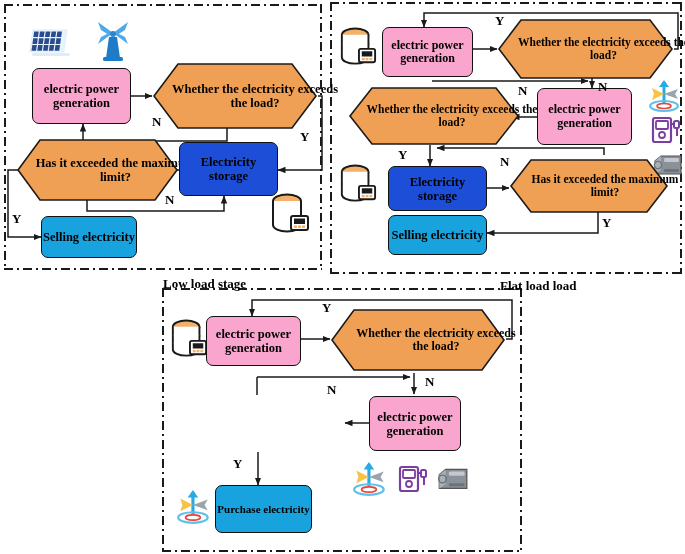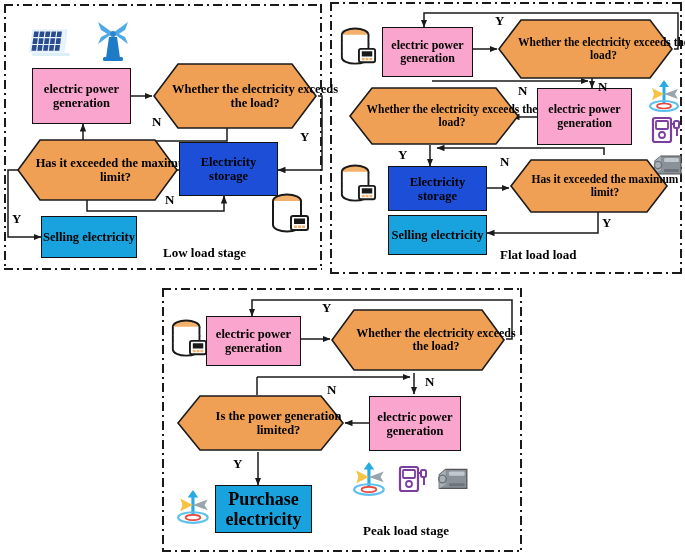--- a/index.html
+++ b/index.html
@@ -15,36 +15,36 @@
       repeating-linear-gradient(to right,#1a1a1a 0 9px,transparent 9px 13px,#1a1a1a 13px 15px,transparent 15px 19px),
       repeating-linear-gradient(to bottom,#1a1a1a 0 9px,transparent 9px 13px,#1a1a1a 13px 15px,transparent 15px 19px),
       repeating-linear-gradient(to bottom,#1a1a1a 0 9px,transparent 9px 13px,#1a1a1a 13px 15px,transparent 15px 19px);
     background-size:100% 2px,100% 2px,2px 100%,2px 100%;
     background-position:0 0,0 100%,0 0,100% 0;
     background-repeat:no-repeat;
   }
 
   .node{position:absolute;box-sizing:border-box;display:flex;align-items:center;
         justify-content:center;text-align:center;line-height:1.12;color:#000;
-        font-weight:700;}
+        font-weight:700;border-radius:7px;}
   .rect{border:1.6px solid #111;}
   .rect.pink{background:#F9A5CE;}
   .rect.green{background:#1d4ed8;}
   .rect.blue{background:#19A3DE;}
 
   .hex{position:absolute;}
   .hex svg{display:block;overflow:visible;}
   .hex .lbl{position:absolute;left:0;top:0;width:100%;height:100%;display:flex;
             align-items:center;justify-content:center;text-align:center;
             line-height:1.12;font-weight:700;color:#000;pointer-events:none;}
 
   .lineLayer{position:absolute;left:0;top:0;width:685px;height:554px;pointer-events:none;}
 
   .tag{position:absolute;font-weight:700;color:#000;font-size:13px;line-height:1;}
-  .caption{position:absolute;font-weight:700;color:#000;font-size:13px;}
+  .caption{position:absolute;font-weight:700;color:#000;font-size:13px;margin-top:31px;}
 
   .icon{position:absolute;}
   .icon svg{display:block;}
 </style>
 </head>
 <body>
 
 <div id="stage">
 
   <div class="panel dashdot" style="left:4px;top:4px;width:318px;height:266px;"></div>
@@ -341,28 +341,20 @@
 
   <div class="hex" style="left:330px;top:308px;width:176px;height:64px;">
     <svg width="176" height="64" viewBox="0 0 176 64">
       <polygon points="24,2 152,2 174,32 152,62 24,62 2,32" fill="#F0A055" stroke="#1a1a1a" stroke-width="1.6"></polygon>
     </svg>
     <div class="lbl" style="font-size:12px;padding:0 18px;">
       <span>Whether the electricity exceeds the load?</span>
     </div>
   </div>
 
-  <div class="hex" style="left:176px;top:394px;width:169px;height:58px;">
-    <svg width="169" height="58" viewBox="0 0 169 58">
-      <polygon points="24,2 145,2 167,29 145,56 24,56 2,29" fill="#F0A055" stroke="#1a1a1a" stroke-width="1.6"></polygon>
-    </svg>
-    <div class="lbl" style="font-size:12.5px;padding:0 18px;">
-      <span>Is the power generation limited?</span>
-    </div>
-  </div>
 
   <div class="node rect pink" style="left:369px;top:396px;width:92px;height:55px;font-size:12.5px;padding:0 3px;">
     <span>electric power generation</span>
   </div>
 
   <div class="icon" style="left:352px;top:460px;">
     <svg width="36" height="38" viewBox="0 0 34 36">
       <path d="M16 4 L16 25" stroke="#29ABE2" stroke-width="3" fill="none"></path>
       <path d="M16 2 L21 9 L11 9 z" fill="#29ABE2"></path>
       <path d="M16 16 L4 10 L6 16 L4 22 z" fill="#F6C344"></path>
@@ -396,21 +388,21 @@
     <svg width="36" height="38" viewBox="0 0 34 36">
       <path d="M16 4 L16 25" stroke="#29ABE2" stroke-width="3" fill="none"></path>
       <path d="M16 2 L21 9 L11 9 z" fill="#29ABE2"></path>
       <path d="M16 16 L4 10 L6 16 L4 22 z" fill="#F6C344"></path>
       <path d="M16 16 L30 11 L27 16 L30 21 z" fill="#9AA4AC"></path>
       <ellipse cx="16" cy="28" rx="14" ry="5" fill="none" stroke="#5BC0EB" stroke-width="2"></ellipse>
       <ellipse cx="16" cy="28" rx="7" ry="2.5" fill="none" stroke="#E8453C" stroke-width="1.6"></ellipse>
     </svg>
   </div>
 
-  <div class="node rect blue" style="left:215px;top:485px;width:97px;height:48px;font-size:18px;">
+  <div class="node rect blue" style="left:215px;top:485px;width:97px;height:48px;font-size:11px;">
     <span>Purchase electricity</span>
   </div>
 
   <div class="tag" style="left:322px;top:301px;">
     <span>Y</span></div>
   <div class="tag" style="left:425px;top:375px;">
     <span>N</span></div>
   <div class="tag" style="left:327px;top:383px;">
     <span>N</span></div>
   <div class="tag" style="left:233px;top:457px;">

